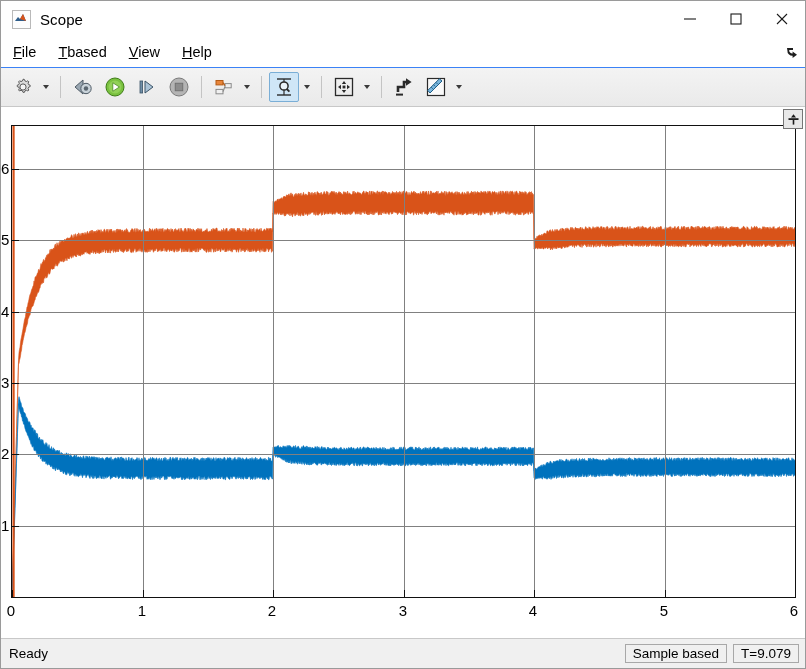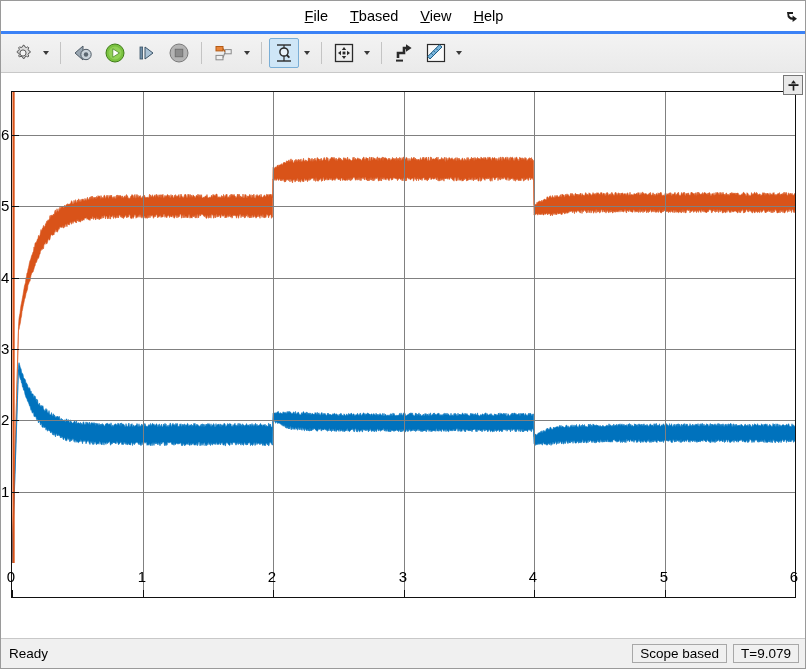--- a/index.html
+++ b/index.html
@@ -40,23 +40,22 @@
     width:46px;height:36px;display:flex;align-items:center;justify-content:center;
     font-size:15px;color:#1b1b1b;background:transparent;
   }
   .wc svg{display:block;}
 
   
   .menubar{
     height:30px;min-height:30px;
     background:#ffffff;
     display:flex;align-items:center;
-    border-bottom:3px solid #3b82f6;
+    border-bottom:1px solid #3b82f6;
     position:relative;
-    justify-content:center;
   }
   .menu-item{
     font-size:14.5px;color:#000;
     padding:0 10px;margin-left:2px;
     line-height:30px;height:30px;
     white-space:nowrap;
   }
   .menu-item .acc{text-decoration:underline;}
   .dock-arrow{
     position:absolute;right:6px;top:8px;
@@ -145,20 +144,47 @@
     border:1px solid #a8a8a8;background:#f0f0f0;
     padding:2px 7px;margin-right:6px;height:19px;
     display:flex;align-items:center;box-sizing:border-box;
   }
 </style>
 </head>
 <body>
 
 <div class="window">
 
+  <div class="titlebar">
+    <div class="title-icon">
+      <svg width="13" height="13" viewBox="0 0 13 13">
+        <path d="M1 9 L4 5 L6 7 L9 2 L12 9 Z" fill="#2e5d8a"></path>
+        <path d="M6 7 L9 2 L12 9 Z" fill="#d95319"></path>
+      </svg>
+    </div>
+    <div class="title-text">Scope</div>
+    <div class="wincontrols">
+      <div class="wc">
+        <svg width="14" height="14" viewBox="0 0 14 14">
+            <line x1="1" y1="7" x2="13" y2="7" stroke="#1b1b1b" stroke-width="1.1"></line>
+          </svg>
+      </div>
+      <div class="wc">
+        <svg width="14" height="14" viewBox="0 0 14 14">
+            <rect x="2" y="2" width="10" height="10" fill="none" stroke="#1b1b1b" stroke-width="1.1"></rect>
+          </svg>
+      </div>
+      <div class="wc">
+        <svg width="14" height="14" viewBox="0 0 14 14">
+            <line x1="2" y1="2" x2="12" y2="12" stroke="#1b1b1b" stroke-width="1.1"></line>
+            <line x1="12" y1="2" x2="2" y2="12" stroke="#1b1b1b" stroke-width="1.1"></line>
+          </svg>
+      </div>
+    </div>
+  </div>
 
   <div class="menubar">
     <div class="menu-item"><span class="acc">F</span><span>ile</span></div>
     <div class="menu-item"><span class="acc">T</span><span>based</span></div>
     <div class="menu-item"><span class="acc">V</span><span>iew</span></div>
     <div class="menu-item"><span class="acc">H</span><span>elp</span></div>
     <div class="dock-arrow">
       <svg width="14" height="14" viewBox="0 0 14 14">
         <path d="M2 3 L8 3 L8 5 L4.2 5 A3.2 3.2 0 0 0 7.6 8.6 L7.6 6.4 L12 9.8 L7.6 13 L7.6 10.8 A5 5 0 0 1 2.4 5.4 Z" fill="#1d1d1d"></path>
       </svg>
@@ -342,17 +368,17 @@
         <div class="xtick-label" style="position: absolute; left: 271px; top: 495px; margin-top: 0px;">2</div>
         <div class="xtick-label" style="position: absolute; left: 402px; top: 495px; margin-top: 0px;">3</div>
         <div class="xtick-label" style="position: absolute; left: 532px; top: 495px; margin-top: 0px;">4</div>
         <div class="xtick-label" style="position: absolute; left: 663px; top: 495px; margin-top: 0px;">5</div>
         <div class="xtick-label" style="position: absolute; left: 793px; top: 495px; margin-top: 0px;">6</div>
       </div>
   </div>
 
   <div class="statusbar">
     <div class="status-ready">Ready</div>
-    <div class="status-cell">Scope based</div>
+    <div class="status-cell">Sample based</div>
     <div class="status-cell">T=9.079</div>
   </div>
 
 </div>
 
 </body></html>

